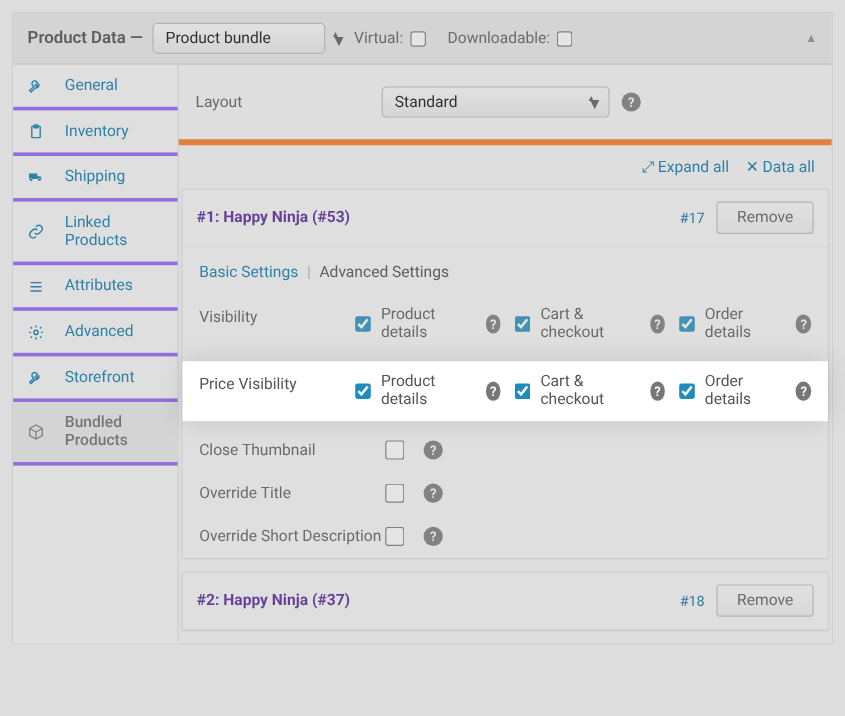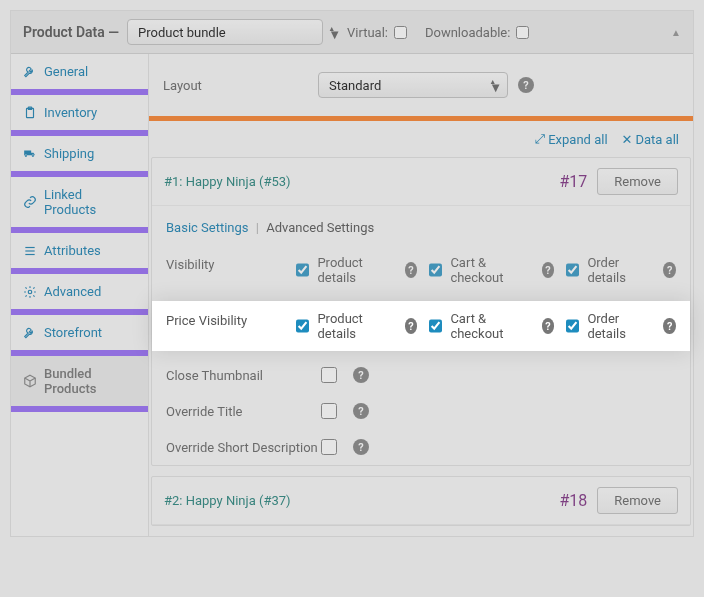--- a/index.html
+++ b/index.html
@@ -1,42 +1,42 @@
 <!DOCTYPE html>
 <html><head>
   <meta charset="utf-8">
   <style>
     *{box-sizing:border-box;margin:0;padding:0;font-family:-apple-system,BlinkMacSystemFont,"Segoe UI",Roboto,sans-serif;font-size:13px}
     body{background:#ddd;padding:10px;color:#444}
     .panel{border:1px solid #ccc;width:684px;position:relative}
     .panel-head{background:#e8e8e8;padding:8px 12px;display:flex;align-items:center;border-bottom:1px solid #ccc}
     .panel-head h3{font-size:14px;font-weight:600;margin-right:8px}
     .sel{appearance:none;background:linear-gradient(#fafafa,#e9e9e9);border:1px solid #bbb;border-radius:4px;padding:4px 22px 4px 10px;font-size:13px;height:26px;position:relative}
-    .ptype{width:196px;margin-right:24px}
+    .ptype{width:144px;margin-right:24px}
     .sel-wrap{position:relative;display:inline-block}
     .sel-wrap .arr{position:absolute;right:6px;top:50%;transform:translateY(-50%);display:flex;flex-direction:column;font-size:7px;line-height:6px;color:#555;pointer-events:none}
     .meta-cb{display:flex;align-items:center;margin-right:18px;color:#555}
     .meta-cb input{margin-left:6px}
     .collapse-caret{margin-left:auto;color:#888;font-size:10px}
     .body{display:flex;background:#f5f5f5}
     .tabs{width:138px;border-right:1px solid #ddd;background:#f7f7f7}
-    .tab{display:flex;align-items:center;padding:10px 12px;border-bottom:6px solid #8b5cf6;color:#0073aa;cursor:pointer;gap:7px}
+    .tab{display:flex;align-items:center;padding:10px 12px;border-bottom:3px solid #8b5cf6;color:#0073aa;cursor:pointer;gap:17px}
     .tab.active{background:#e8e8e8;color:#666;font-weight:500}
     .tab .ico{width:14px;height:14px;display:flex;align-items:center;justify-content:center;flex-shrink:0}
     .content{flex:1;padding:0}
     .layout-row{display:flex;align-items:center;padding:18px 14px;border-bottom:5px solid #f97316}
     .layout-row .lbl{width:155px;color:#555}
     .layout-sel{width:190px}
     .help{width:16px;height:16px;border-radius:50%;background:#777;color:#fff;display:inline-flex;align-items:center;justify-content:center;font-size:11px;font-weight:600;margin-left:10px;cursor:help}
     .tools{display:flex;justify-content:flex-end;gap:14px;padding:10px 14px;font-size:12px}
     .tools a{color:#0073aa;text-decoration:none;display:flex;align-items:center;gap:3px}
     .item{border:1px solid #ddd;border-radius:2px;margin:0 2px 10px 2px;background:#f7f7f7}
     .item-head{display:flex;align-items:center;padding:10px 12px;border-bottom:1px solid #e8e8e8}
-    .item-head .title{font-weight:400;color:#0f766e}
-    .item-head .ord{margin-left:auto;color:#701a75;font-size:16px;margin-right:10px}
+    .item-head .title{font-weight:700;color:#4c1d95}
+    .item-head .ord{margin-left:auto;color:#0369a1;font-size:12px;margin-right:10px}
     .btn{background:linear-gradient(#fafafa,#ededed);border:1px solid #bbb;border-radius:3px;padding:5px 16px;color:#555;cursor:pointer}
     .subtabs{padding:14px 14px 10px 14px;font-size:13px}
     .subtabs a{color:#0073aa;text-decoration:none}
     .subtabs .sep{color:#aaa;margin:0 4px}
     .subtabs .cur{color:#444;font-weight:400}
     .setting-group{display:flex;padding:10px 14px}
     .setting-group .slabel{width:155px;color:#555;padding-top:2px}
     .opts{display:flex;flex-direction:row;gap:12px}
     .opt{display:flex;align-items:center;gap:8px;color:#555}
     .opt input[type=checkbox]{width:16px;height:16px;accent-color:#1e8cbe}

